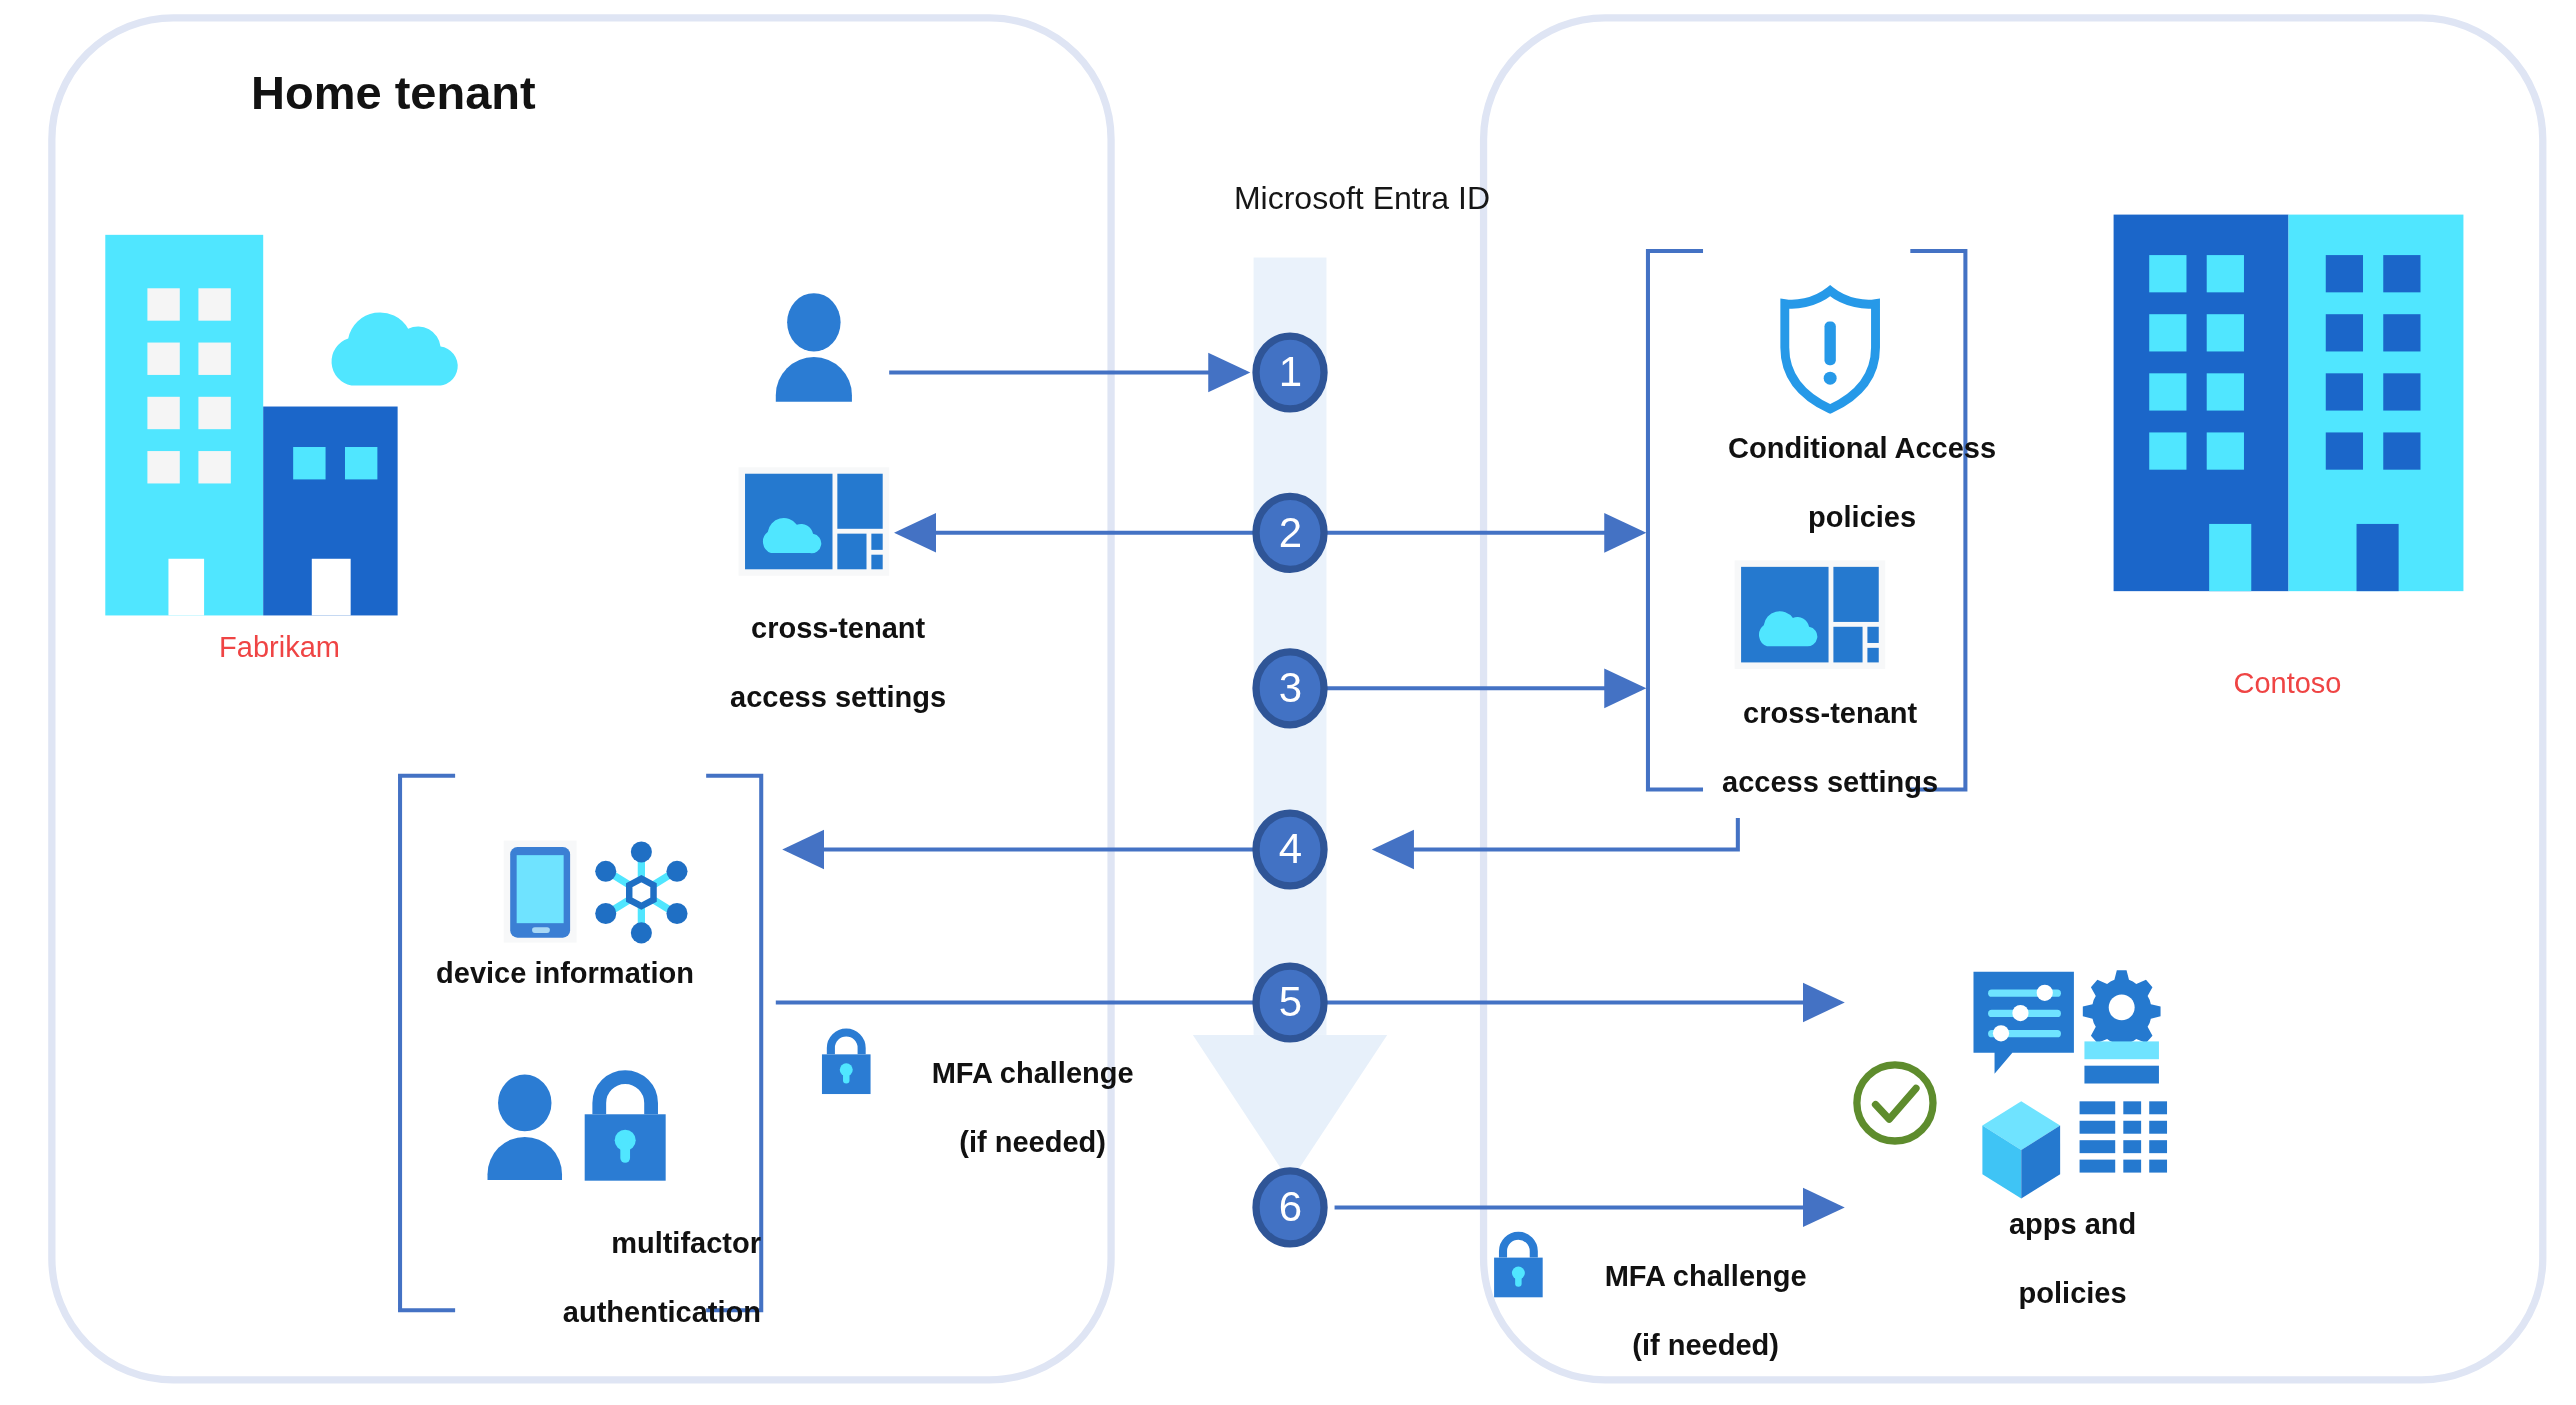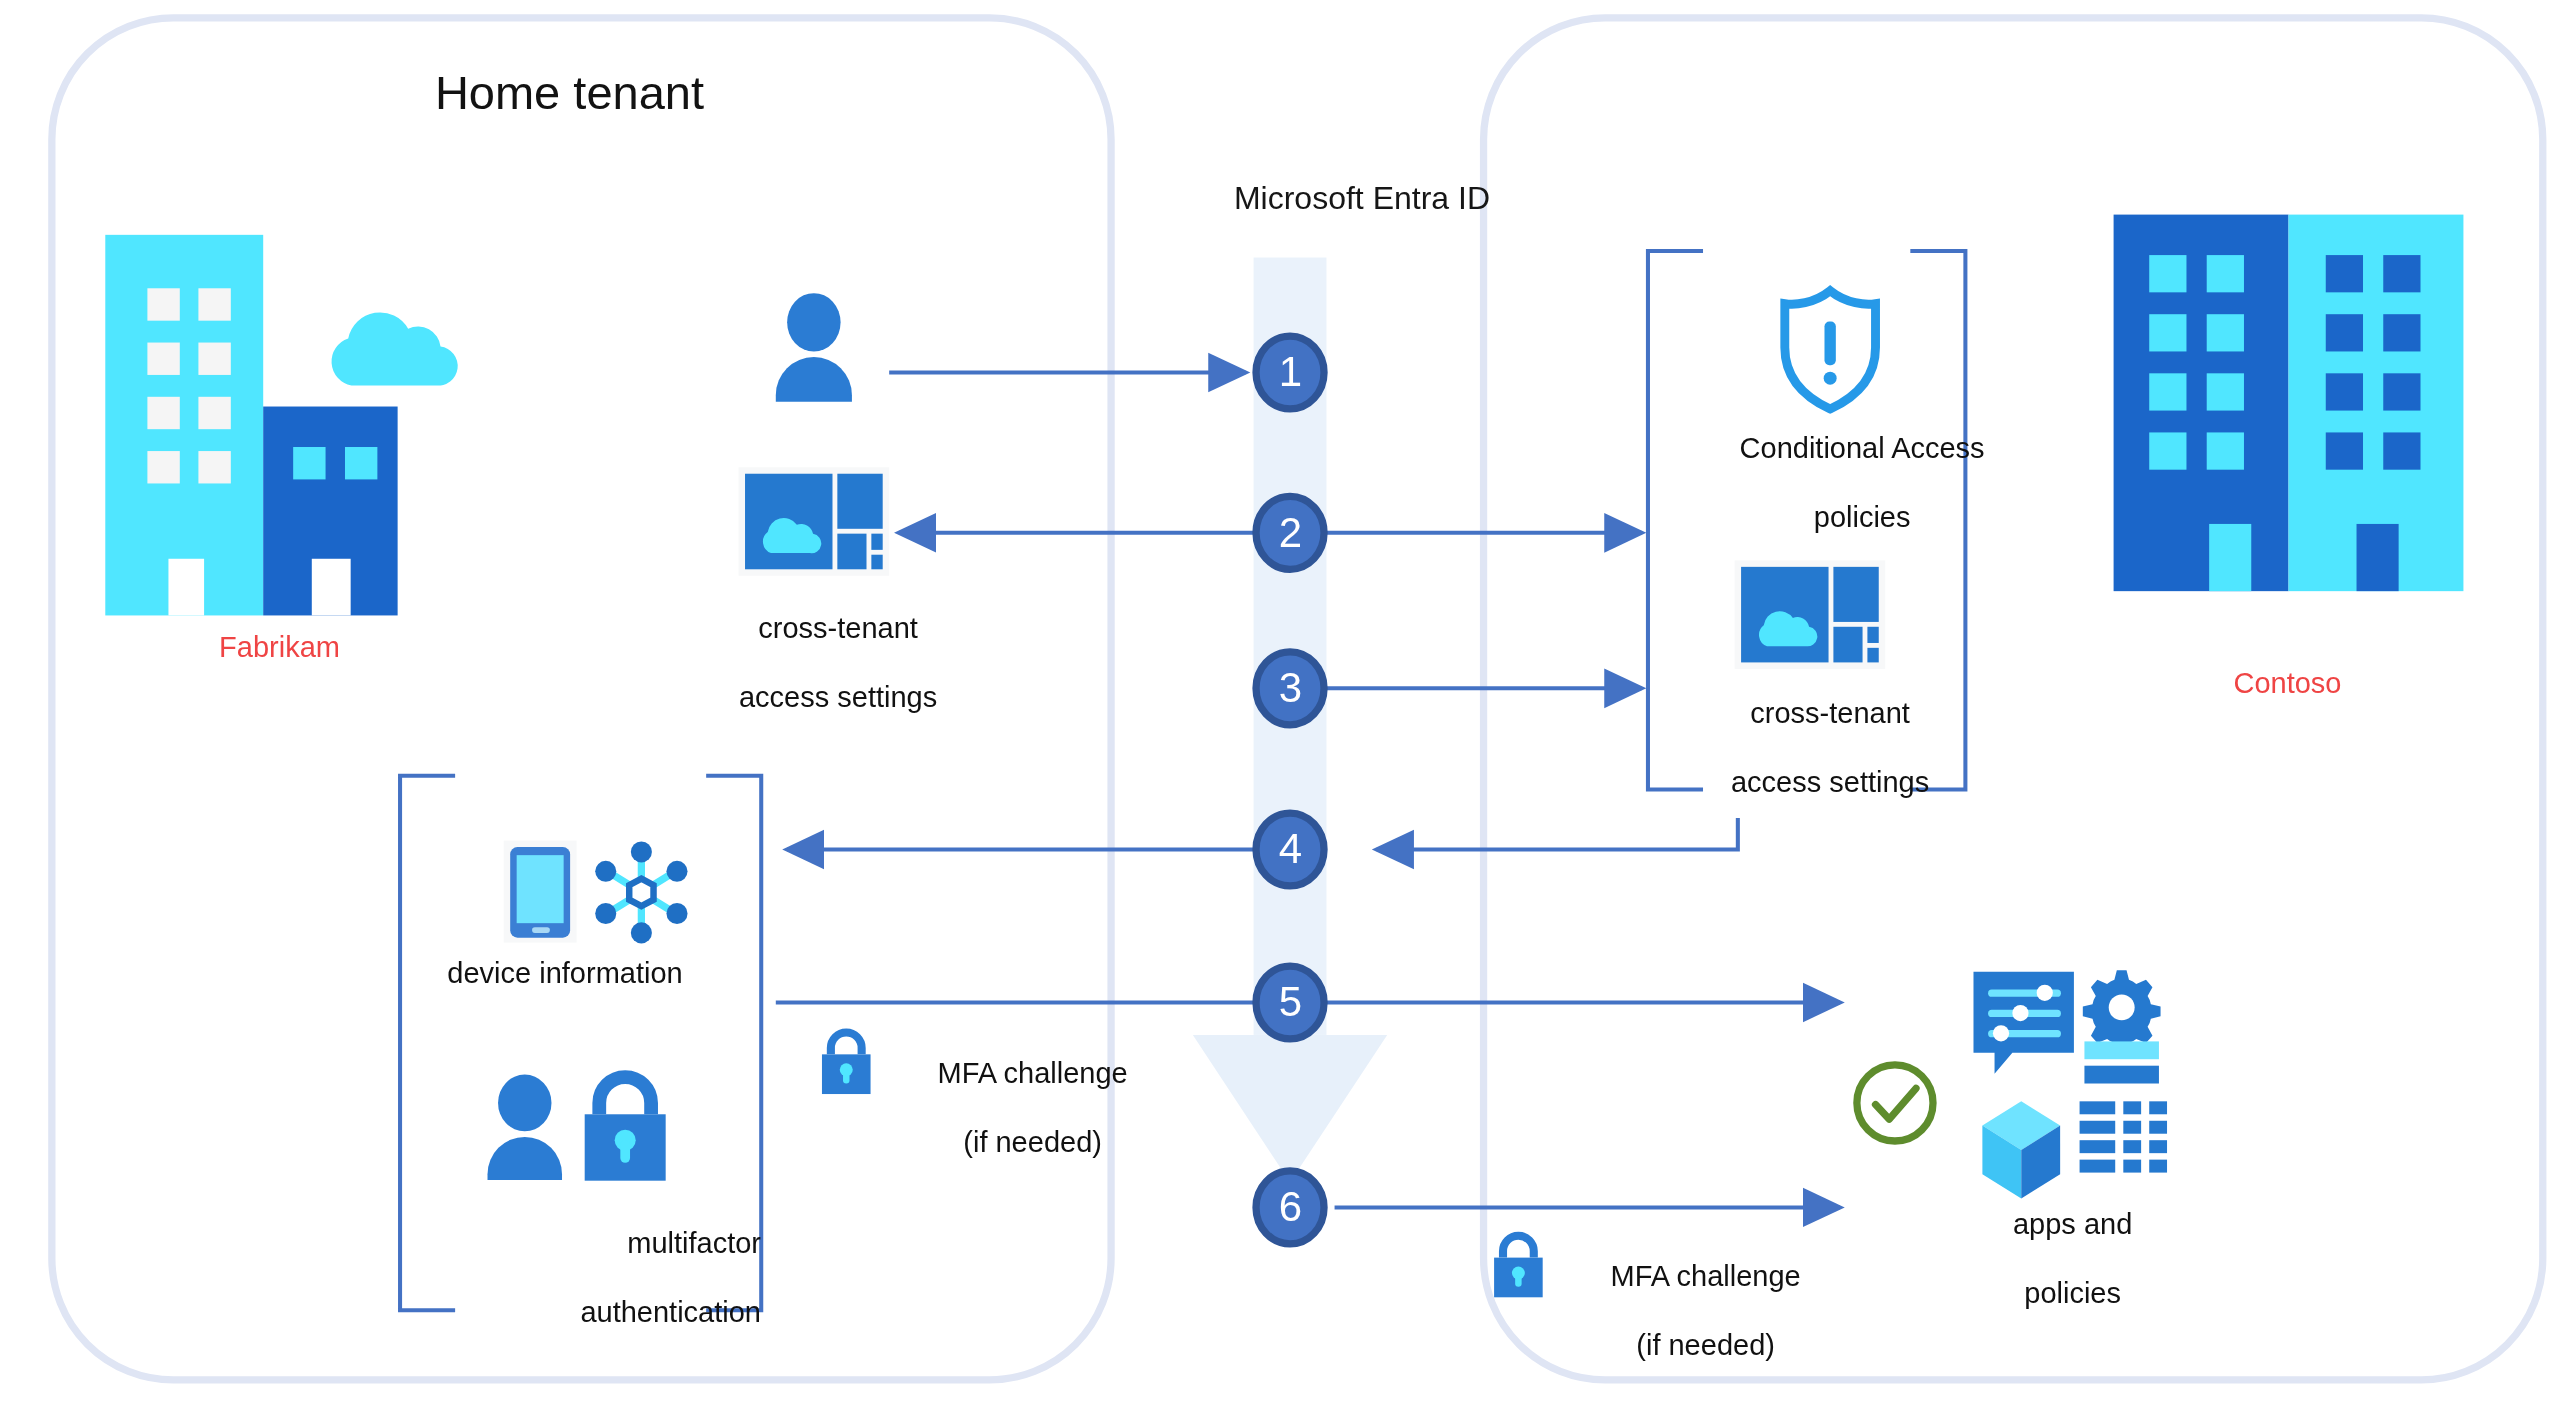--- a/index.html
+++ b/index.html
@@ -28,37 +28,38 @@
     pointer-events: none;
   }
   .txt {
     position: absolute;
     white-space: pre;
     line-height: 1.18;
   }
   .tenant-title {
     font-size: 47px;
     color: #121212;
-    text-align: right;
-    font-weight: 400;
+    text-align: left;
+    font-weight: 700;
   }
   .band-label {
     font-size: 32px;
     color: #161616;
     text-align: right;
   }
   .org-label {
     font-size: 29px;
     color: #ef4444;
     text-align: center;
   }
   .node-label {
     font-size: 29px;
     color: #111111;
     text-align: center;
+    font-weight: bold;
   }
   .step-num {
     position: absolute;
     color: #ffffff;
     font-size: 42px;
     text-align: center;
     font-weight: 400;
     line-height: 1;
   }
 </style>

